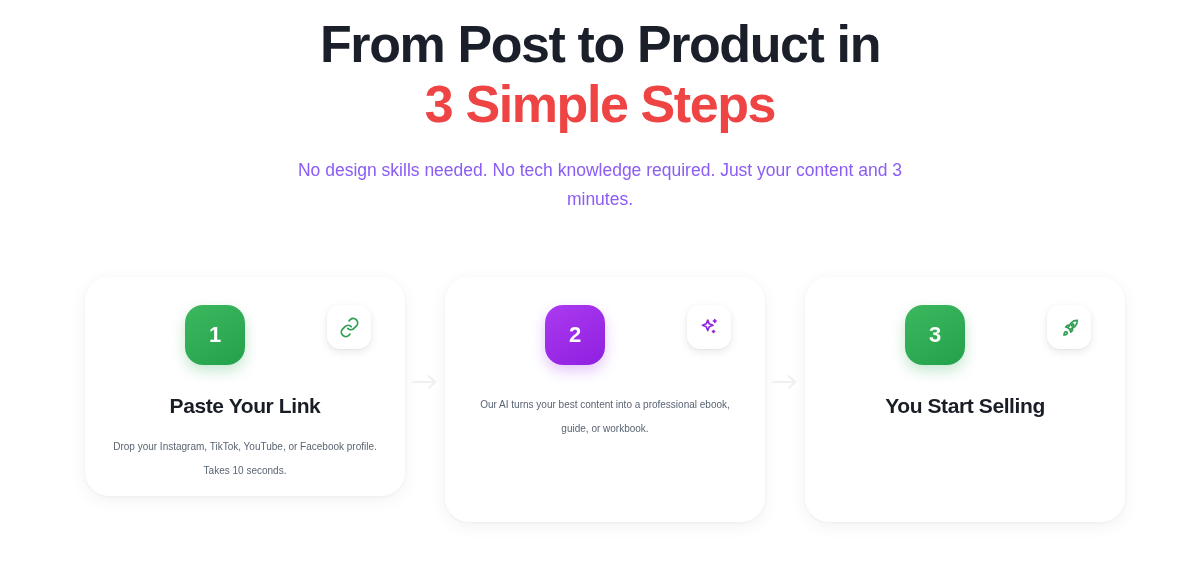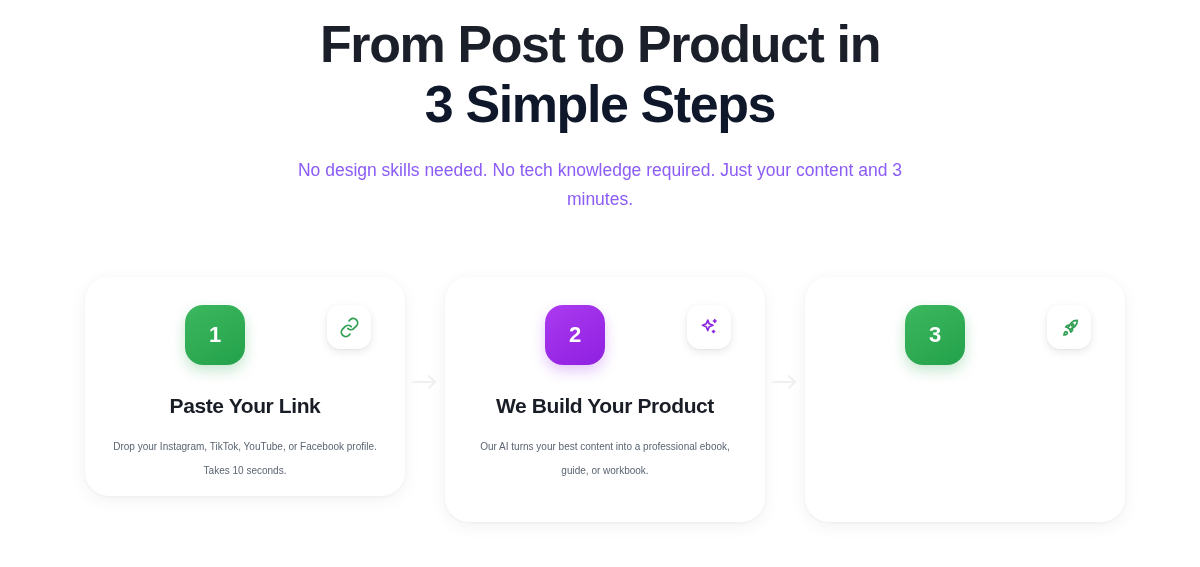--- a/index.html
+++ b/index.html
@@ -33,21 +33,21 @@
   .headline {
     font-size: 52px;
     line-height: 60px;
     font-weight: 700;
     letter-spacing: -1.4px;
     color: #1b1f2a;
   }
 
   .headline-line2 {
     display: block;
-    color: #0f172a;
+    color: #ef4444;
   }
 
   .subtitle {
     margin: 22px auto 0;
     width: 640px;
     font-size: 17.5px;
     line-height: 29px;
     color: #8b5cf6;
     font-weight: 400;
   }
@@ -210,21 +210,20 @@
             <svg width="21" height="21" viewBox="0 0 24 24" fill="none" stroke="#8b27e0" stroke-width="1.9" stroke-linecap="round" stroke-linejoin="round">
               <path d="M10 3.5l1.7 4.3 4.3 1.7-4.3 1.7L10 15.5l-1.7-4.3L4 9.5l4.3-1.7z"></path>
               <path d="M18 3v3.2"></path>
               <path d="M16.4 4.6h3.2"></path>
               <path d="M16.6 15.4v2.4"></path>
               <path d="M15.4 16.6h2.4"></path>
             </svg>
           </span>
         </div>
       </div>
-      <div class="card-title">We Build Your Product</div>
       <div class="card-desc">Our AI turns your best content into a professional ebook, guide, or workbook.</div>
     </div>
 
     <div class="arrow arrow-2">
       <span>
         <svg width="30" height="20" viewBox="0 0 30 20" fill="none" stroke="#eff0f2" stroke-width="2" stroke-linecap="round" stroke-linejoin="round">
           <path d="M3 10h22"></path>
           <path d="M19 4l6 6-6 6"></path>
         </svg>
       </span>
@@ -240,16 +239,17 @@
             <svg width="21" height="21" viewBox="0 0 24 24" fill="none" stroke="#2f9e52" stroke-width="1.9" stroke-linecap="round" stroke-linejoin="round">
               <path d="M12.5 14.5S16 13 18.5 10.5c2.6-2.6 2.4-6.6 2.4-6.6s-4-.2-6.6 2.4C11.8 8.8 10.3 12.3 10.3 12.3z"></path>
               <path d="M10.3 12.3L7.6 11.4l2-2 2.6.4"></path>
               <path d="M12.5 14.5l.9 2.7 2-2-.4-2.6"></path>
               <circle cx="15.6" cy="9.2" r="1.3"></circle>
               <path d="M7 17c-1 1-1.4 3.6-1.4 3.6s2.6-.4 3.6-1.4a1.6 1.6 0 0 0-2.2-2.2z"></path>
             </svg>
           </span>
         </div>
       </div>
+      <div class="card-title">You Start Selling</div>
     </div>
 
   </div>
 </div>
 
 </body></html>

